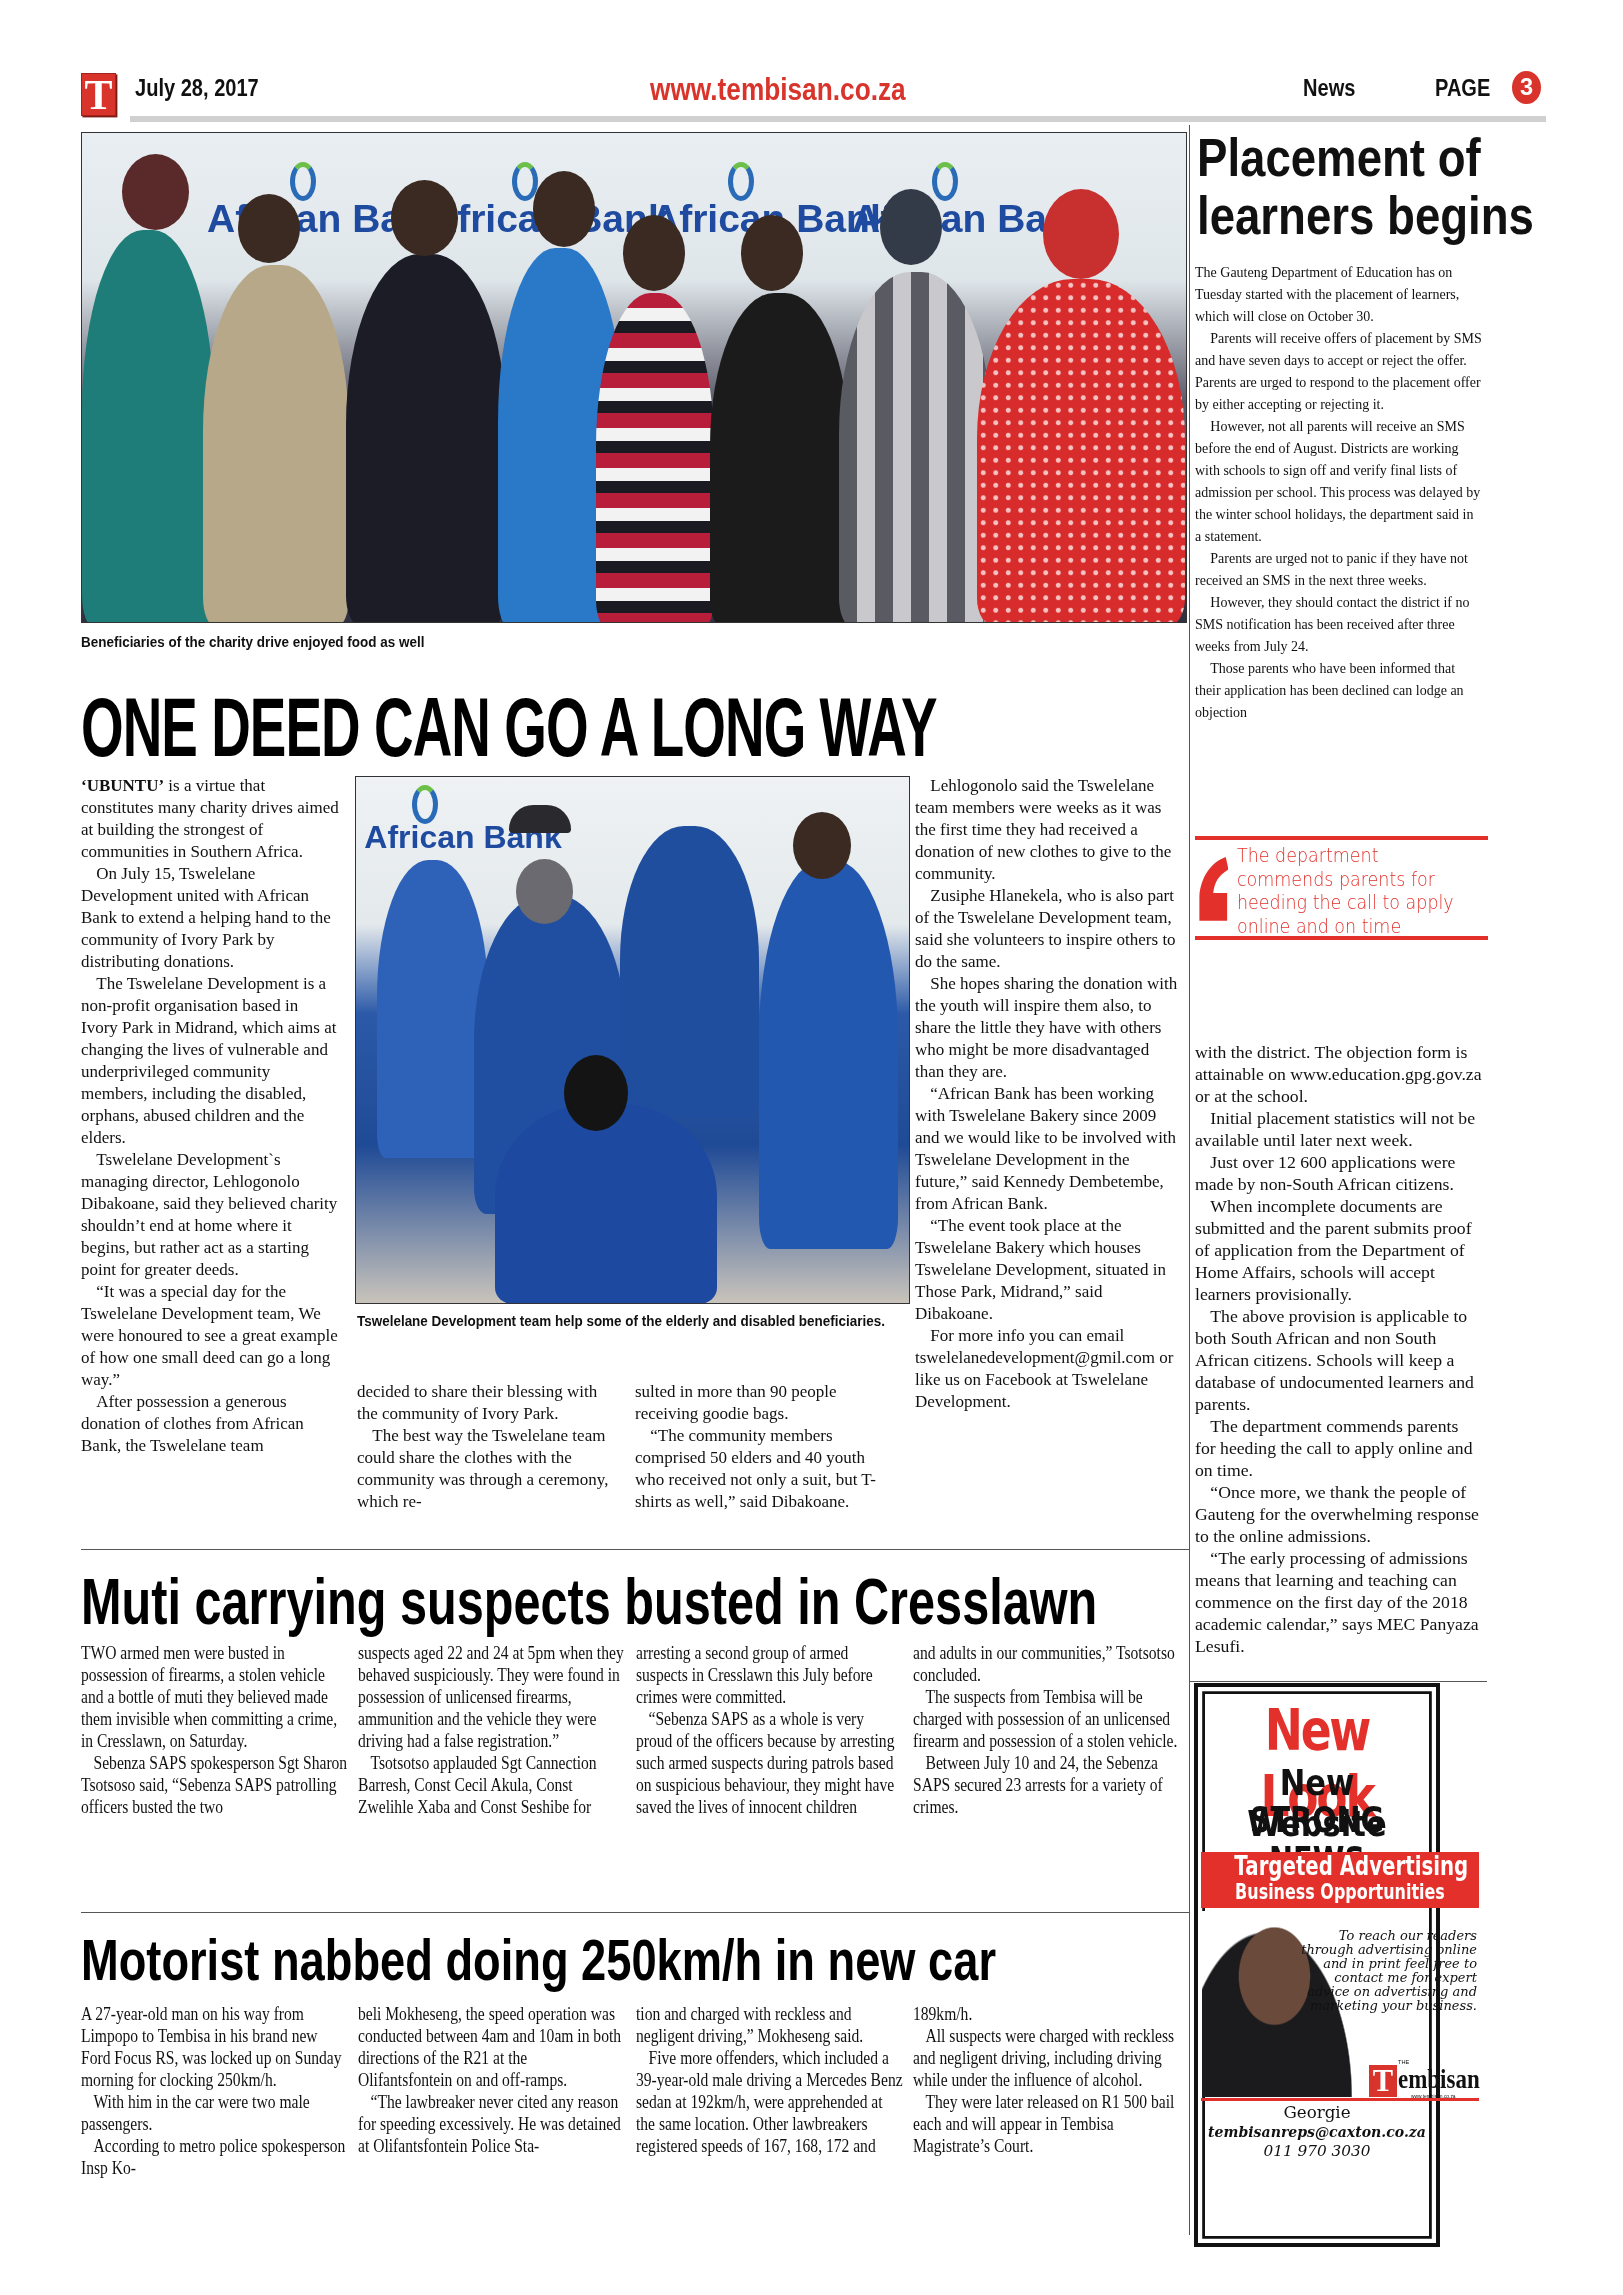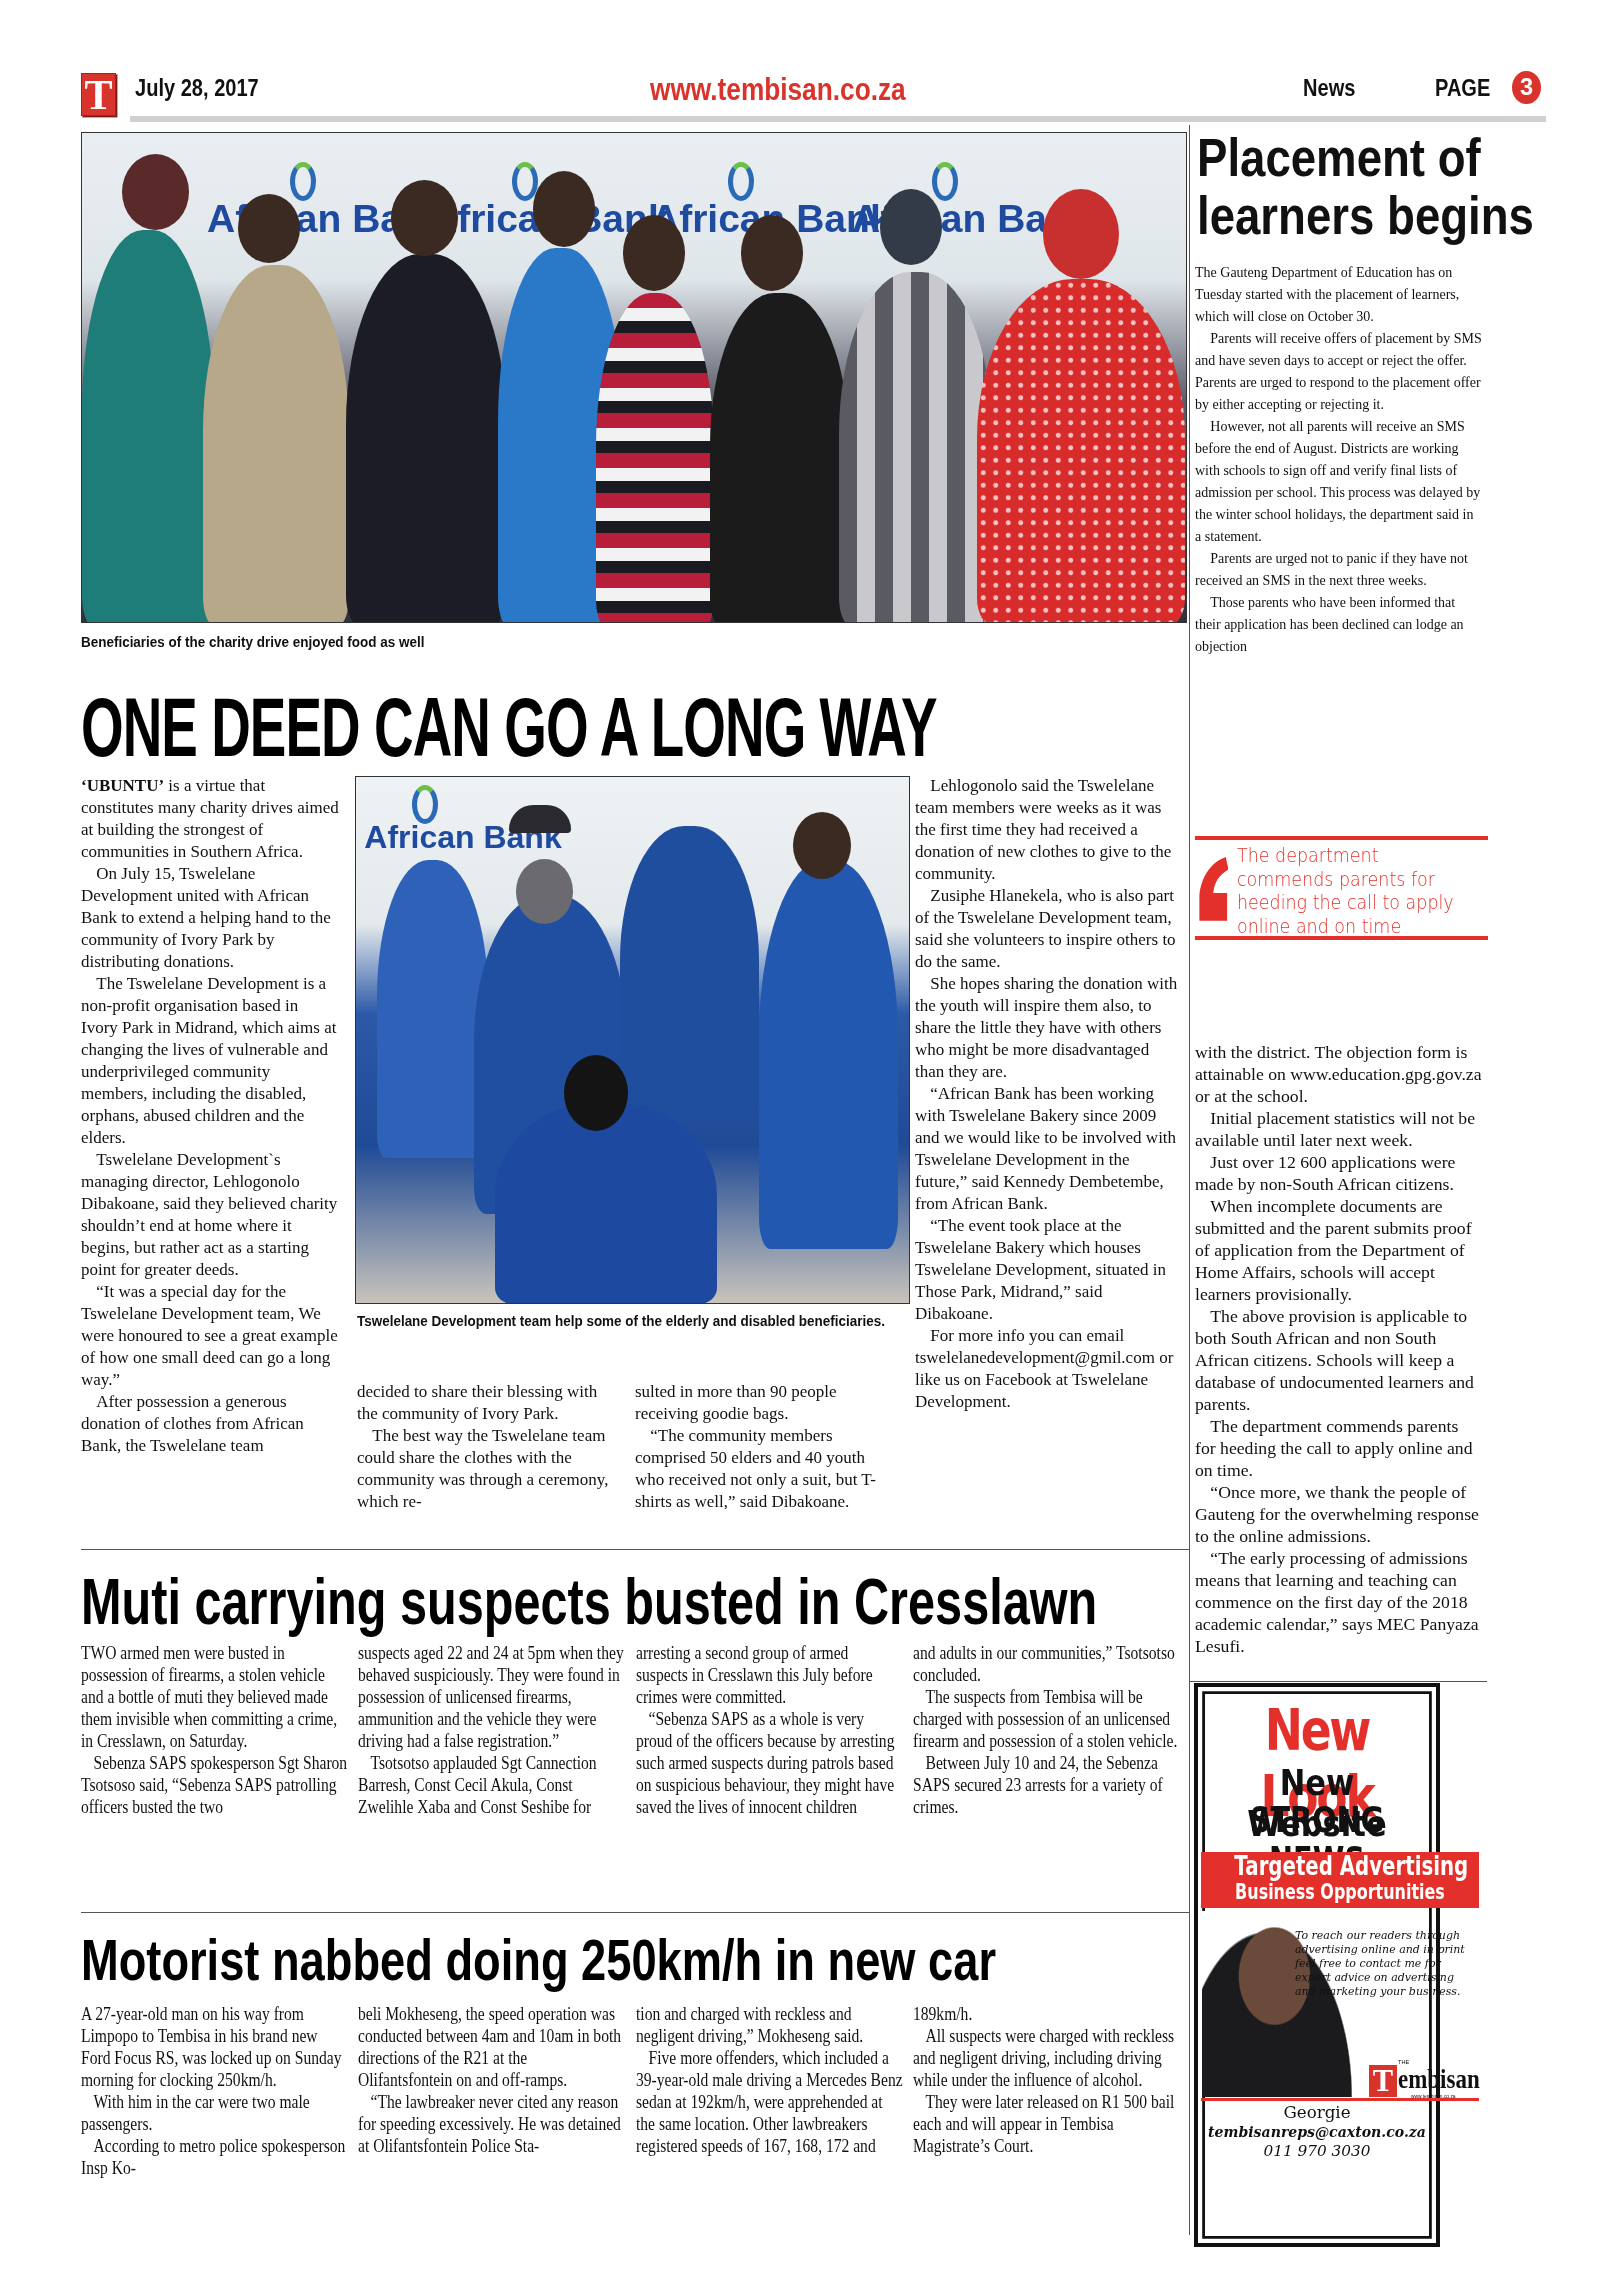--- a/index.html
+++ b/index.html
@@ -52,21 +52,21 @@
 
   
   .ad { position: absolute; left: 1194px; top: 1683px; width: 246px; height: 564px; border: 4.2px solid #111; background: #fff; box-shadow: inset 0 0 0 4.2px #fff, inset 0 0 0 7px #111; }
   .ad-newlook { position: absolute; left: 0; top: 9.7px; width: 100%; text-align: center; font-family: "DejaVu Sans", sans-serif; font-weight: bold; font-size: 57px; color: #e3302a; letter-spacing: -2.8px; transform: scaleX(0.8); }
   .ad-web { position: absolute; left: 0; top: 75px; width: 100%; text-align: center; font-family: "DejaVu Sans", sans-serif; font-weight: bold; font-size: 36px; transform: scaleX(0.85); }
   .ad-strong { position: absolute; left: 0; top: 113px; width: 100%; text-align: center; font-family: "DejaVu Sans", sans-serif; font-weight: bold; font-size: 35px; transform: scaleX(0.82); }
   .ad-band { position: absolute; left: 2.8px; top: 165px; width: 278px; height: 56px; background: #e3302a; color: #fff; text-align: center; }
   .ad-band-1 { font-family: "DejaVu Sans", sans-serif; font-weight: bold; font-size: 26px; line-height: 29px; transform: scaleX(0.76); display: block; white-space: nowrap; }
   .ad-band-2 { font-family: "DejaVu Sans", sans-serif; font-weight: bold; font-size: 21px; line-height: 23.6px; transform: scaleX(0.76); display: block; white-space: nowrap; }
   .ad-photo { position: absolute; left: 4.2px; top: 224px; width: 161px; height: 186px; background: radial-gradient(ellipse at 45% 35%, #6a4a3a 0 28%, transparent 29%), radial-gradient(ellipse at 40% 100%, #1b1b1e 0 62%, transparent 63%), #ffffff; }
-  .ad-blurb { position: absolute; left: 97px; top: 242px; width: 182px; text-align: left; font-family: "DejaVu Serif", serif; font-style: italic; font-size: 11px; line-height: 14px; }
+  .ad-blurb { position: absolute; left: 97px; top: 242px; width: 182px; text-align: right; font-family: "DejaVu Serif", serif; font-style: italic; font-size: 13px; line-height: 14px; }
   .ad-brand { position: absolute; left: 171px; top: 372px; width: 111px; height: 39px; }
   .ad-brand-t { position: absolute; left: 0; top: 5.6px; width: 28px; height: 32px; background: #d9342b; color: #fff; font-family: "Liberation Serif", serif; font-weight: bold; font-size: 30.5px; line-height: 32px; text-align: center; }
   .ad-brand-word { position: absolute; left: 29px; top: 4.2px; font-family: "Liberation Serif", serif; font-weight: bold; font-size: 28px; transform: scaleX(0.82); transform-origin: left; }
   .ad-brand-the { position: absolute; left: 29px; top: 0; font-family: "Liberation Sans", sans-serif; font-size: 5.6px; }
   .ad-brand-url { position: absolute; left: 42px; top: 35px; font-family: "Liberation Sans", sans-serif; font-size: 4.9px; }
   .ad-divider { position: absolute; left: 2.8px; top: 411px; width: 278px; height: 2.8px; background: #e3302a; }
   .ad-name { position: absolute; left: 0; top: 415px; width: 100%; text-align: center; font-family: "DejaVu Serif", serif; font-size: 16.7px; }
   .ad-email { position: absolute; left: 0; top: 436px; width: 100%; text-align: center; font-family: "DejaVu Serif", serif; font-style: italic; font-weight: bold; font-size: 15.3px; transform: scaleX(0.92); }
   .ad-phone { position: absolute; left: 0; top: 455px; width: 100%; text-align: center; font-family: "DejaVu Serif", serif; font-size: 15.3px; font-style: italic; }
 </style>
@@ -202,20 +202,21 @@
 
 <div class="h-place">
   <div>Placement of</div>
   <div>learners begins</div>
 </div>
 <div class="col" style="left:1195px;top:262px;width:287px;font-size:14px;line-height:22px;">
   <p class="first">The Gauteng Department of Education has on Tuesday started with the placement of learners, which will close on October 30.</p>
   <p>Parents will receive offers of placement by SMS and have seven days to accept or reject the offer. Parents are urged to respond to the placement offer by either accepting or rejecting it.</p>
   <p>However, not all parents will receive an SMS before the end of August. Districts are working with schools to sign off and verify final lists of admission per school. This process was delayed by the winter school holidays, the department said in a statement.</p>
   <p>Parents are urged not to panic if they have not received an SMS in the next three weeks.</p>
+  <p>However, they should contact the district if no SMS notification has been received after three weeks from July 24.</p>
   <p>Those parents who have been informed that their application has been declined can lodge an objection</p>
 </div>
 
 <div class="pullquote">
   <svg class="pq-mark" viewBox="0 0 44 96">
     <path d="M40 4 C18 12 4 34 2 60 L2 96 L42 96 L42 56 L22 56 C24 40 30 30 44 22 Z" fill="#e3302a"></path>
   </svg>
   <div class="pq-text">The department commends parents for heeding the call to apply online and on time</div>
 </div>
 

